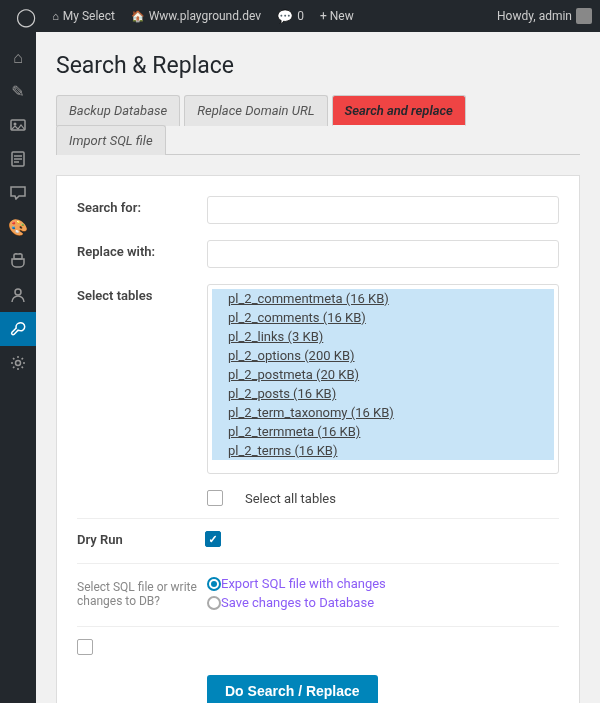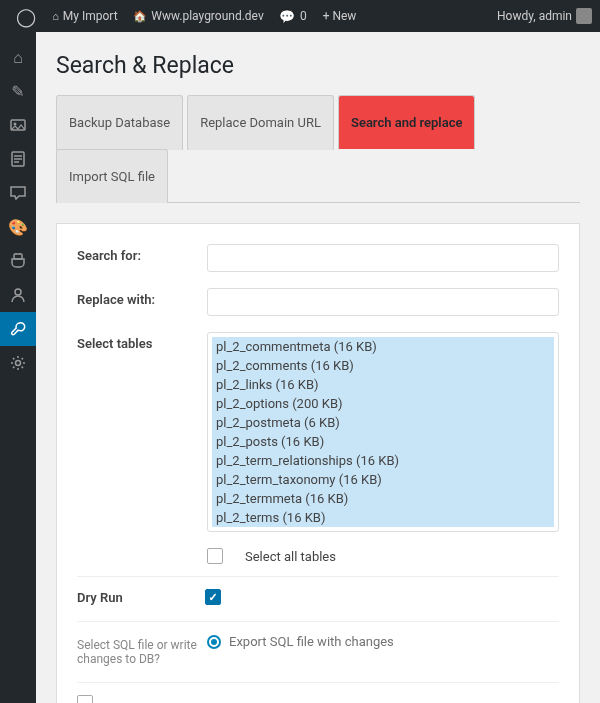--- a/index.html
+++ b/index.html
@@ -75,30 +75,31 @@
     }
 
     
     .tabs {
       display: flex;
       border-bottom: 1px solid #ccc;
       margin-bottom: 20px;
       flex-wrap: wrap;
     }
     .tab {
-      padding: 19px 12px;
+      padding: 7px 12px;
       background: #e5e5e5;
       border: 1px solid #ccc;
       border-bottom: none;
       margin-right: 4px;
       cursor: pointer;
       font-size: 13px;
       color: #555;
       border-radius: 3px 3px 0 0;
       margin-bottom: -1px;
+      font-style: italic;
     }
     .tab.active {
       background: #ef4444;
       border-bottom: 1px solid #f1f1f1;
       color: #23282d;
       font-weight: 600;
       z-index: 1;
     }
 
     
@@ -141,22 +142,23 @@
       border: 1px solid #ddd;
       border-radius: 3px;
       min-height: 190px;
       background: #fff;
       padding: 4px;
       overflow-y: auto;
       font-size: 13px;
       color: #444;
     }
     .table-item {
-      padding: 2px 4px;
-      cursor: pointer;
+      padding: 2px 16px;
+      cursor: pointer;
+      text-decoration: underline;
     }
     .table-item.selected { background: #c8e4f7; }
 
     .select-all-row {
       display: flex;
       align-items: center;
       margin-top: 8px;
       gap: 22px;
       margin-left: 130px;
     }
@@ -177,23 +179,23 @@
 
     
     .radio-group {
       display: flex;
       flex-direction: column;
       gap: 4px;
     }
     .radio-item {
       display: flex;
       align-items: center;
-      gap: 8px;
-      font-size: 13px;
-      color: #737373;
+      gap: 0;
+      font-size: 13px;
+      color: #8b5cf6;
     }
 
     
     .gz-row {
       display: flex;
       align-items: center;
       margin-bottom: 20px;
     }
 
     
@@ -259,21 +261,21 @@
   </style>
 </head>
 <body>
 
 <div class="admin-bar">
   <div class="admin-bar-item">
     <span style="color:#ccc;font-size:18px;">◯</span>
   </div>
   <div class="admin-bar-item">
     <span style="font-size:11px;">⌂</span>
-    <span>My Import</span>
+    <span>My Select</span>
   </div>
   <div class="admin-bar-item">
     <span style="font-size:11px;">🏠</span>
     <span>Www.playground.dev</span>
   </div>
   <div class="admin-bar-item">
     <span style="font-size:13px;">💬</span>
     <span>0</span>
   </div>
   <div class="admin-bar-item">
@@ -367,25 +369,24 @@
             <input type="text" class="text-input" value="" style="">
           </div>
         </div>
 
         <div class="form-row">
           <label class="form-label">Select tables</label>
           <div class="form-control">
             <div class="tables-listbox">
               <div class="table-item selected">pl_2_commentmeta (16 KB)</div>
               <div class="table-item selected">pl_2_comments (16 KB)</div>
-              <div class="table-item selected">pl_2_links (16 KB)</div>
+              <div class="table-item selected">pl_2_links (3 KB)</div>
               <div class="table-item selected">pl_2_options (200 KB)</div>
-              <div class="table-item selected">pl_2_postmeta (6 KB)</div>
+              <div class="table-item selected">pl_2_postmeta (20 KB)</div>
               <div class="table-item selected">pl_2_posts (16 KB)</div>
-              <div class="table-item selected">pl_2_term_relationships (16 KB)</div>
               <div class="table-item selected">pl_2_term_taxonomy (16 KB)</div>
               <div class="table-item selected">pl_2_termmeta (16 KB)</div>
               <div class="table-item selected">pl_2_terms (16 KB)</div>
             </div>
           </div>
         </div>
 
         <div class="select-all-row">
           <div class="custom-checkbox"></div>
           <span>Select all tables</span>
@@ -401,20 +402,24 @@
         <hr class="divider">
 
         <div class="form-row">
           <label class="form-label" style="font-size:12px;color:#888;font-weight:400;">Select SQL file or write changes to DB?</label>
           <div class="form-control">
             <div class="radio-group">
               <div class="radio-item">
                 <div class="custom-radio checked"></div>
                 <span>Export SQL file with changes</span>
               </div>
+              <div class="radio-item">
+                <div class="custom-radio"></div>
+                <span>Save changes to Database</span>
+              </div>
             </div>
           </div>
         </div>
 
         <hr class="divider">
 
         <div class="gz-row">
           <div class="custom-checkbox"></div>
         </div>
 

